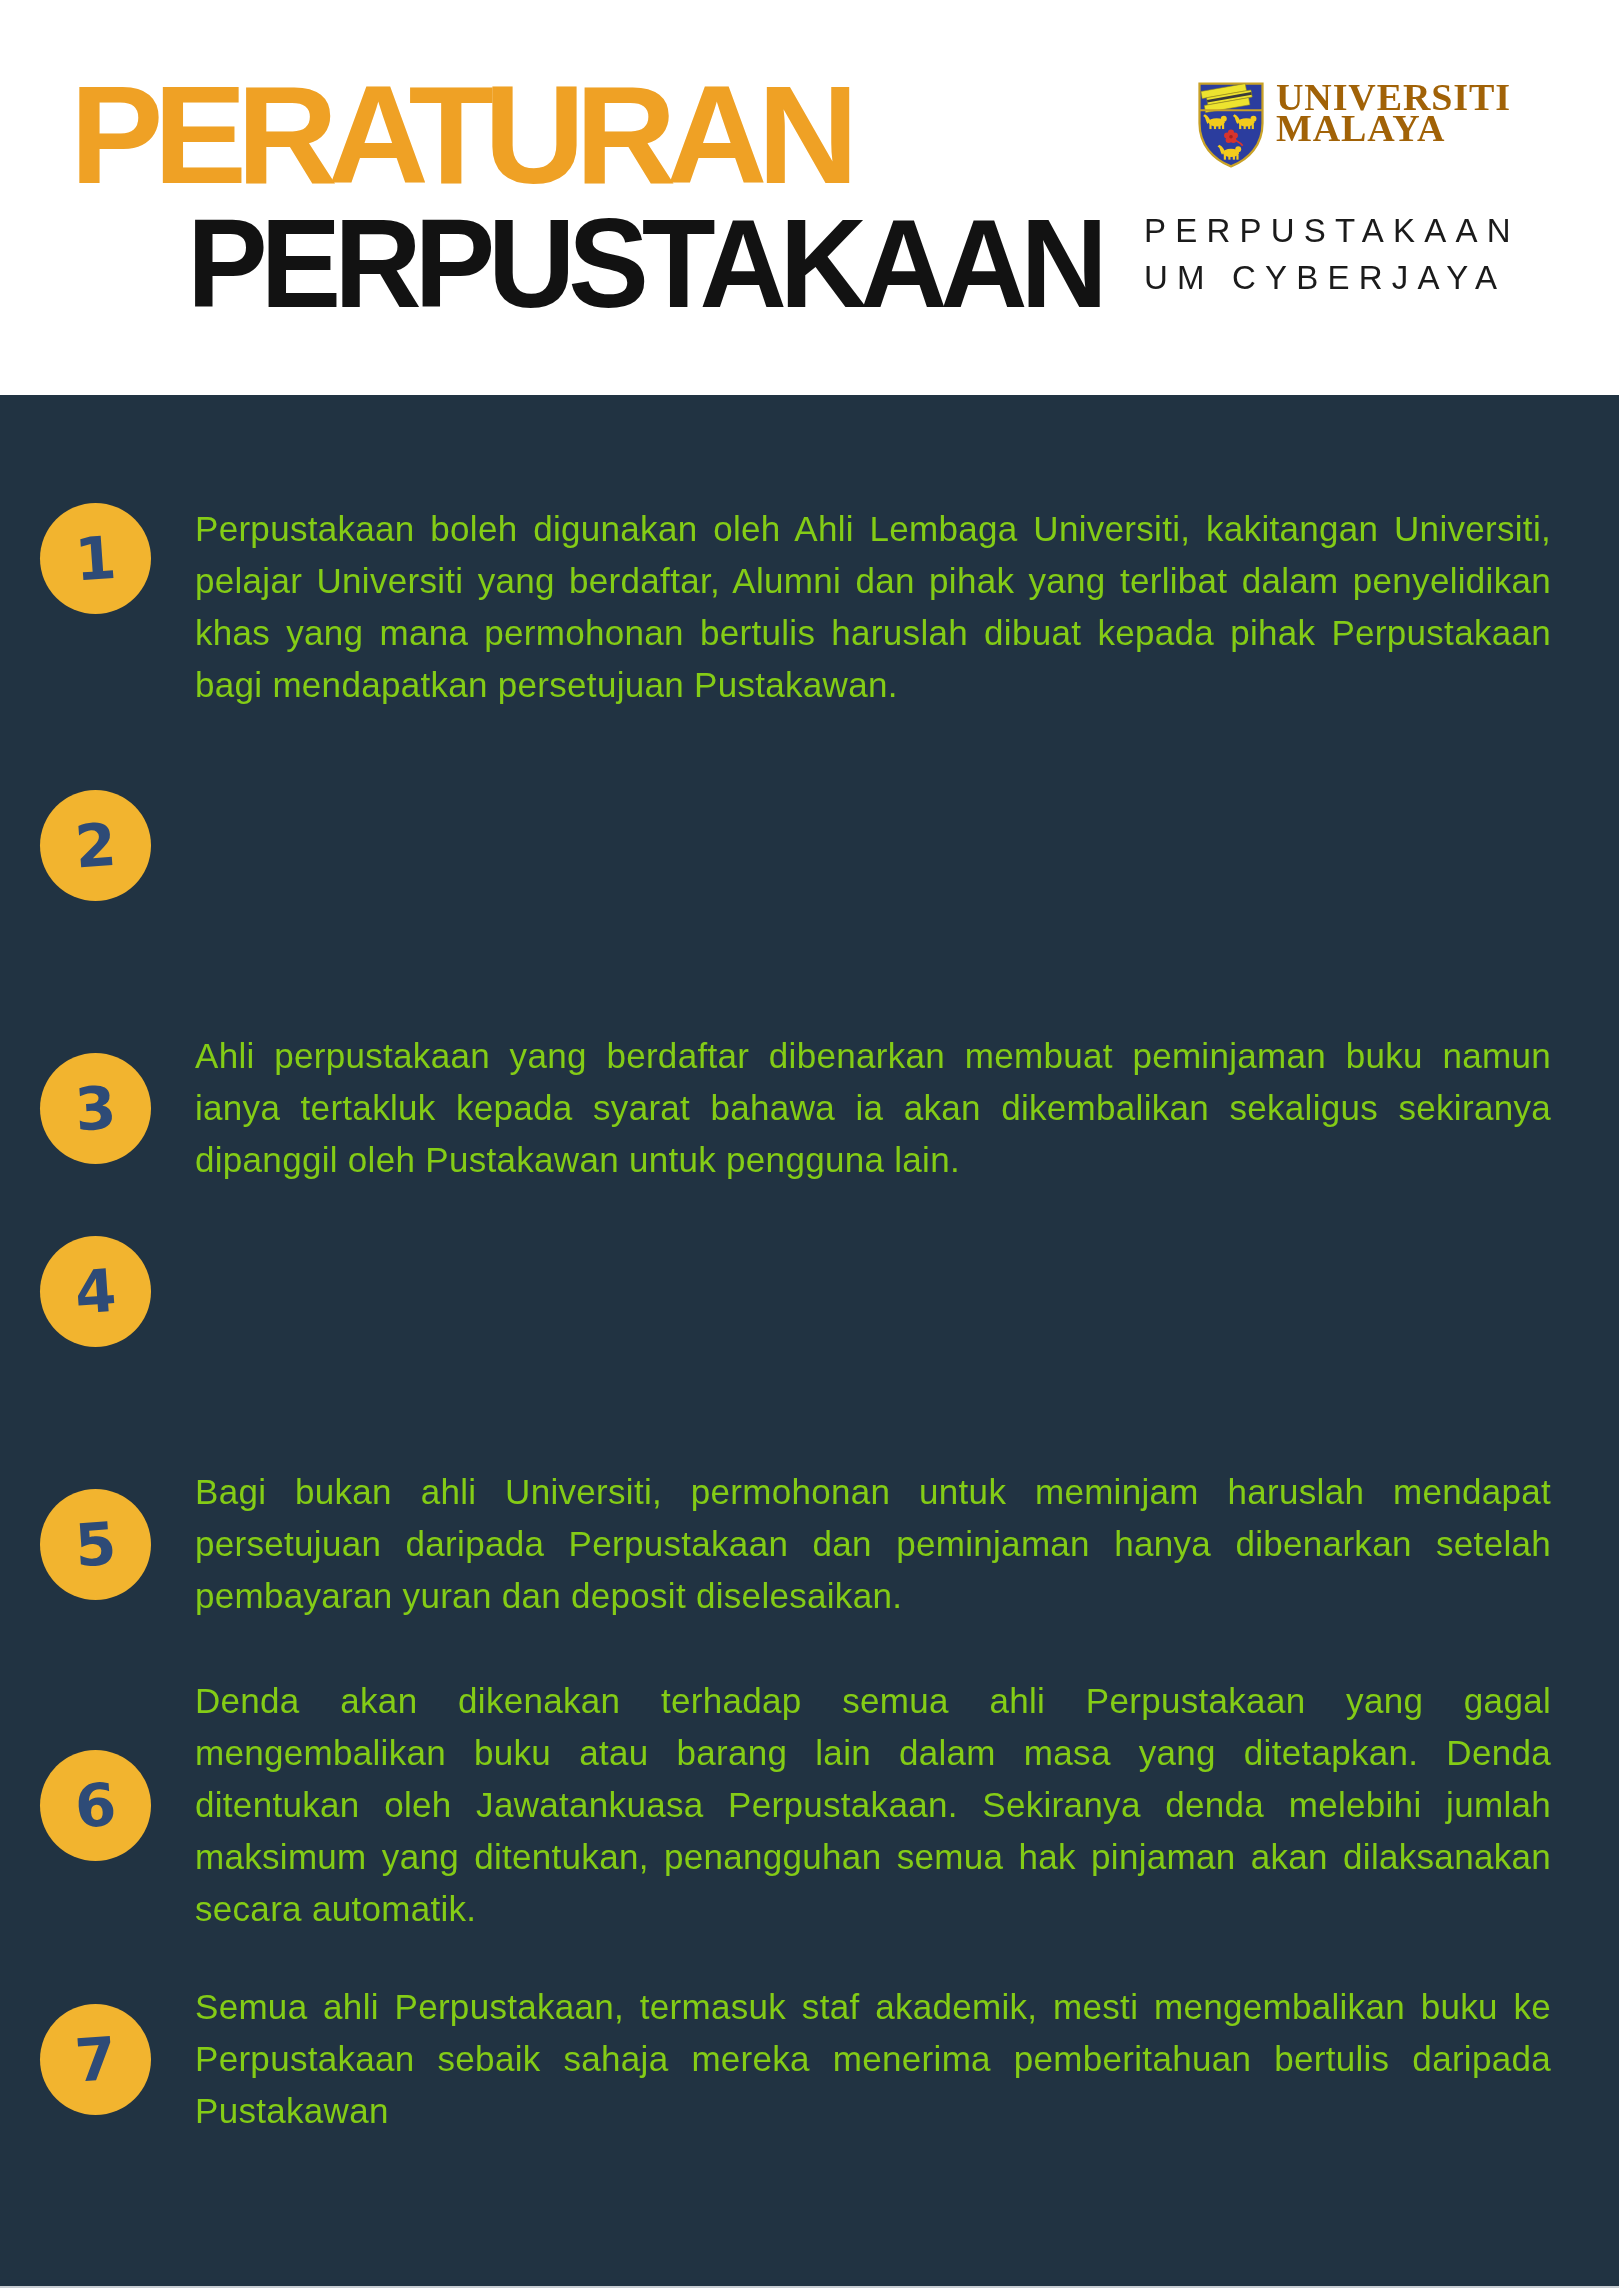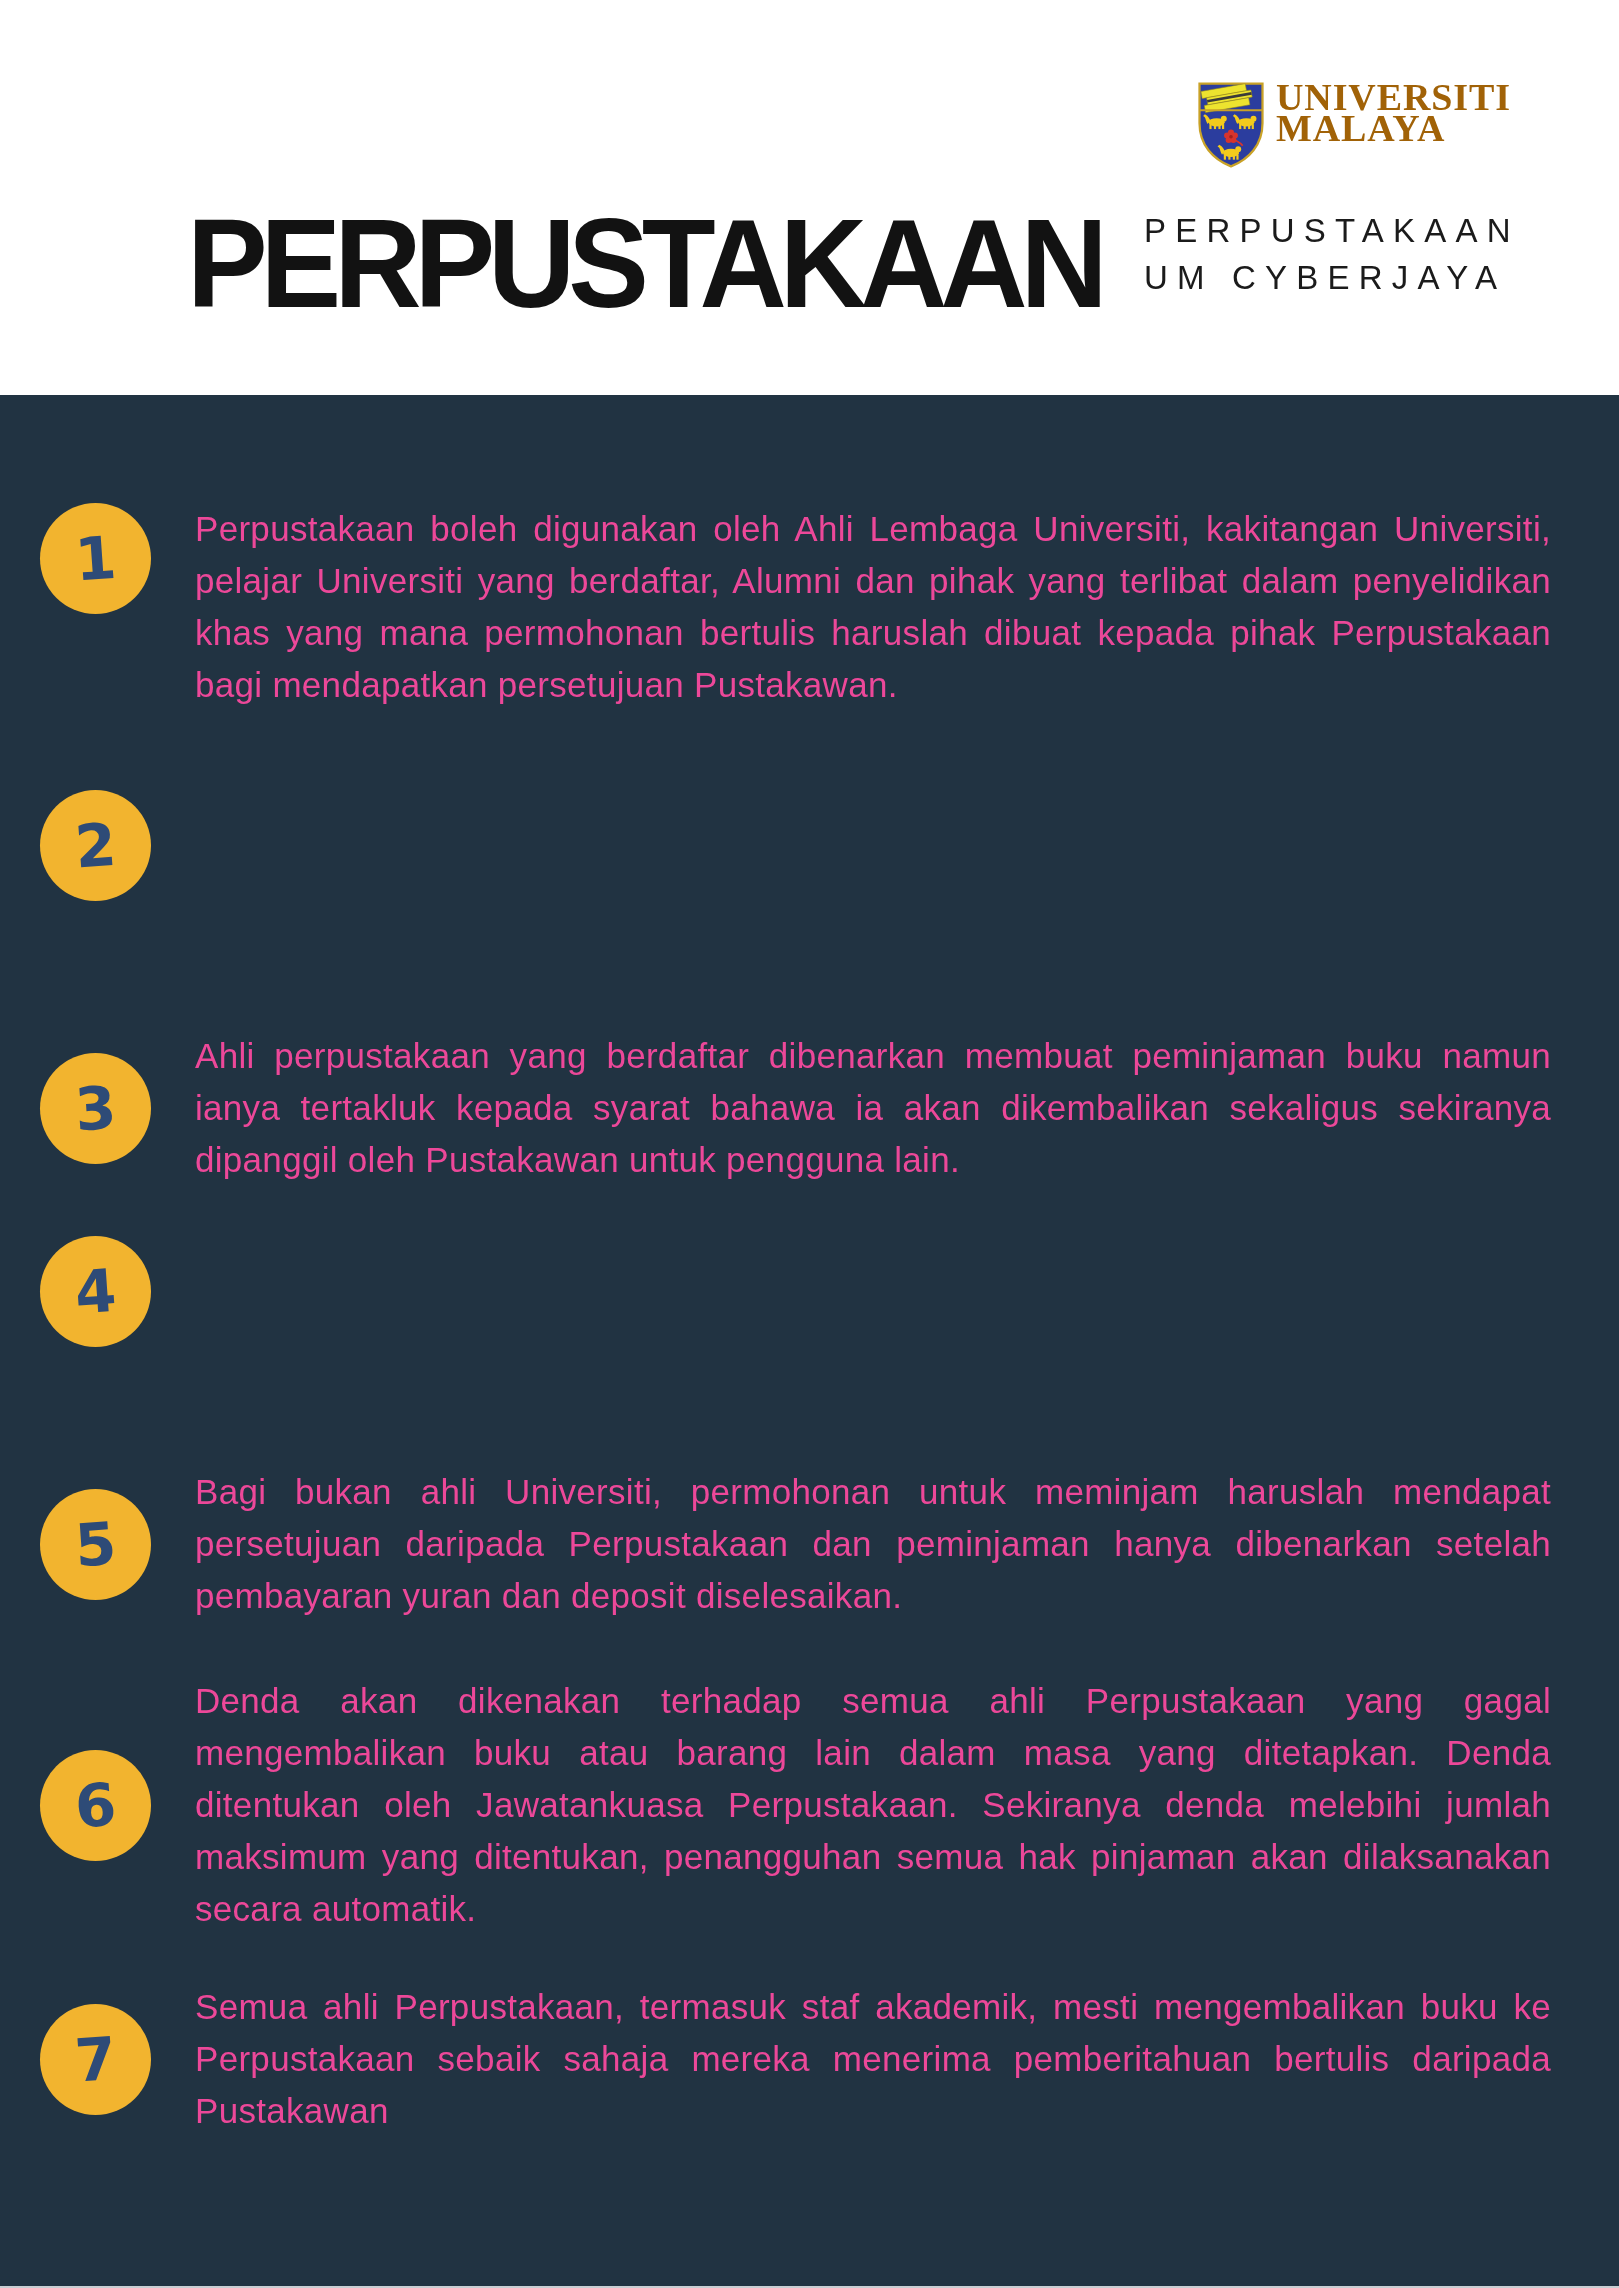--- a/index.html
+++ b/index.html
@@ -78,39 +78,40 @@
   }
   .badge .num {
     font-family: "DejaVu Sans", sans-serif;
     font-weight: 700;
     font-size: 59px;
     color: #2E4B77;
     transform: rotate(-4deg);
   }
   .rule-text {
     flex: 1 1 auto;
-    color: #ec4899;
+    color: #84cc16;
     font-size: 35px;
     line-height: 52px;
     font-weight: 400;
     letter-spacing: 0.3px;
     text-align: justify;
   }
   .bottom-edge {
     position: absolute; left: 0; bottom: 0;
     width: 100%; height: 2.8px;
     background: #c9ced3;
   }
 </style>
 </head>
 <body>
 
 <div class="page">
 
   <div class="header">
+    <div class="title-orange">PERATURAN</div>
     <div class="title-dark">PERPUSTAKAAN</div>
 
     <div class="logo-block">
       <svg class="crest" viewBox="0 0 80 100">
         <defs>
           <clipPath id="shieldClip">
             <path d="M5 4 H75 V48 C75 72 60 88 40 96 C20 88 5 72 5 48 Z"></path>
           </clipPath>
           <g id="tiger">
             <path d="M-10 2 C-13 -4 -12 -6 -15 -7 L-13 -9 C-9 -7 -8 -4 -7 -2 Z" fill="#F3CB1C"></path>

